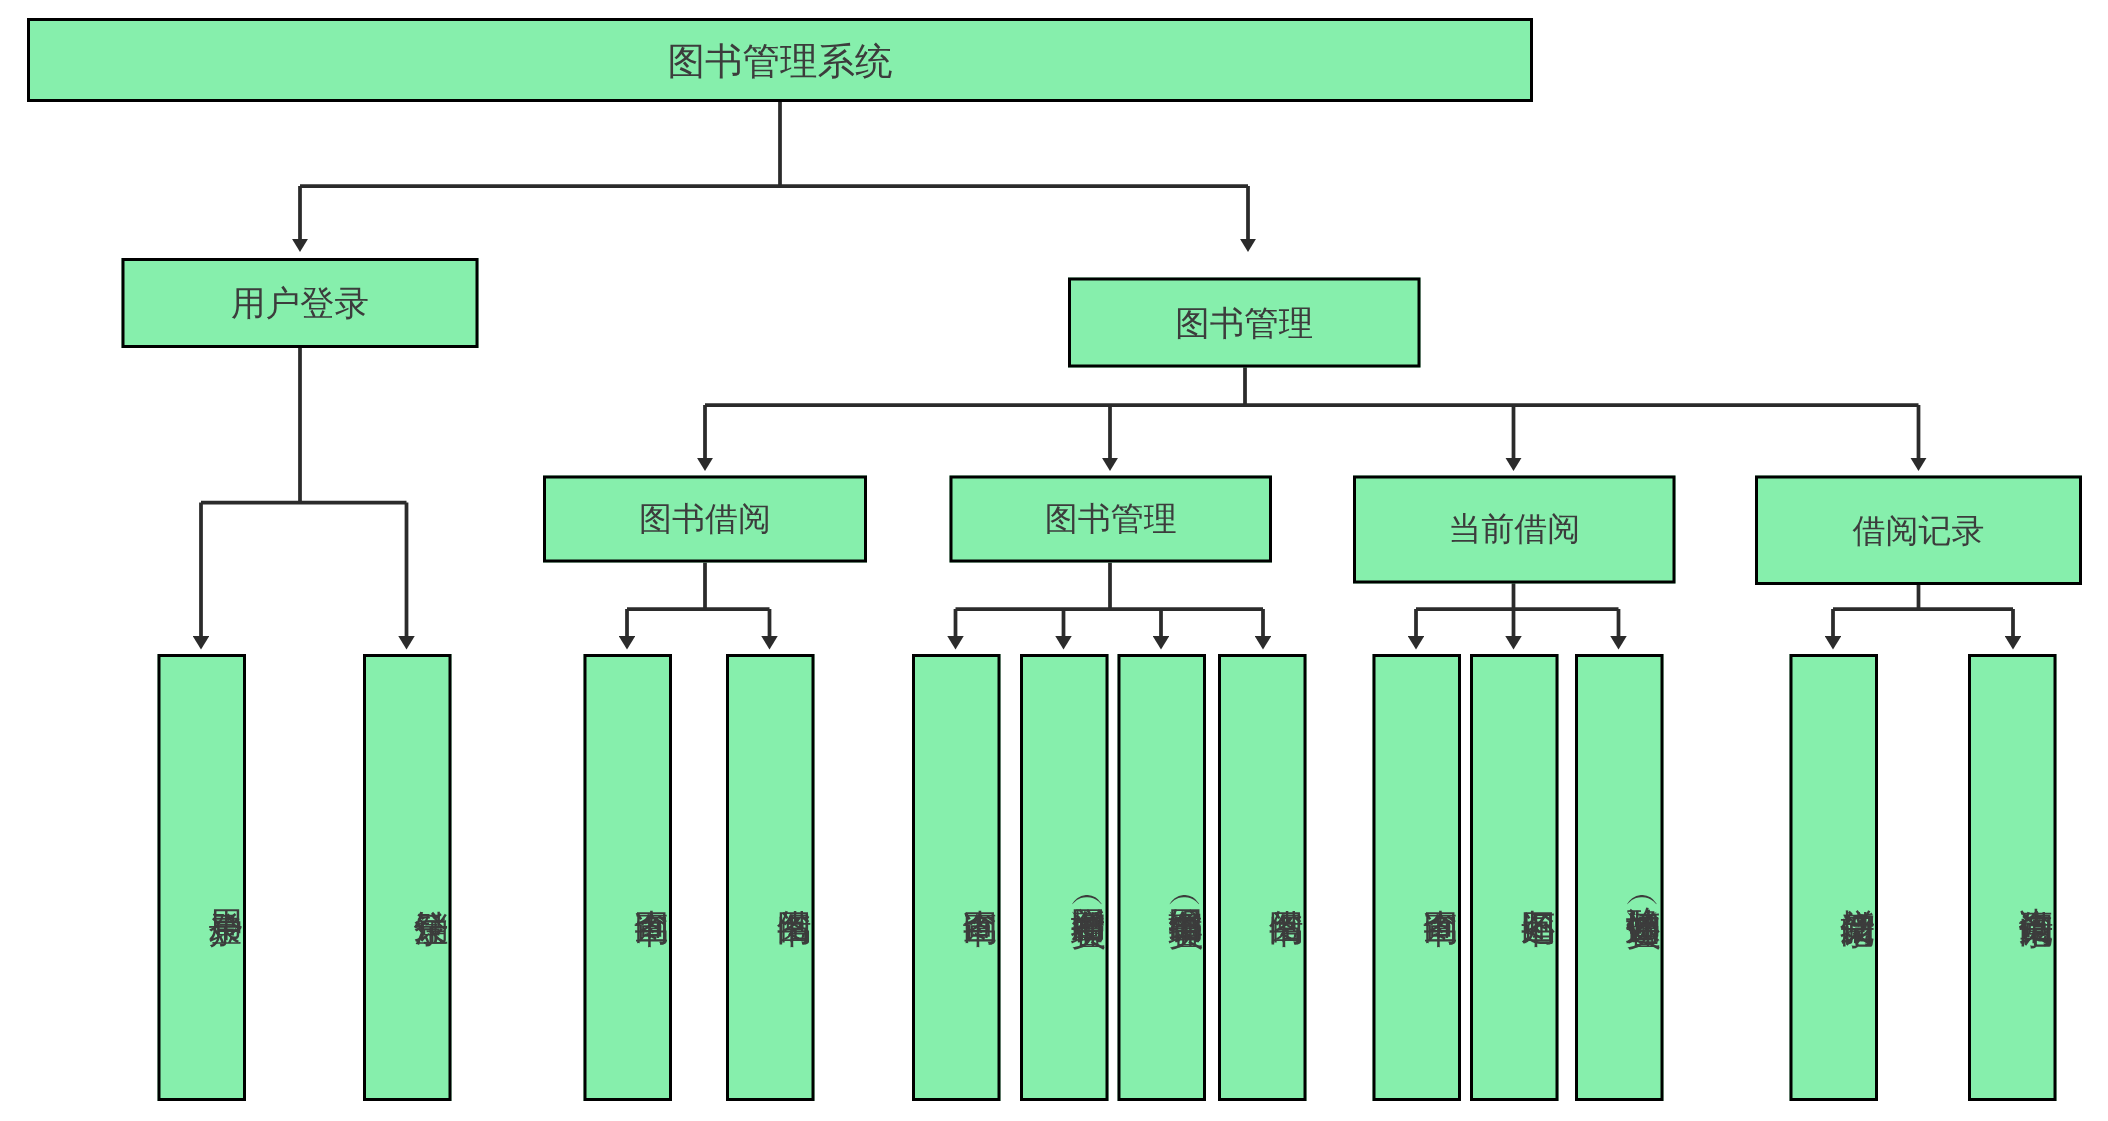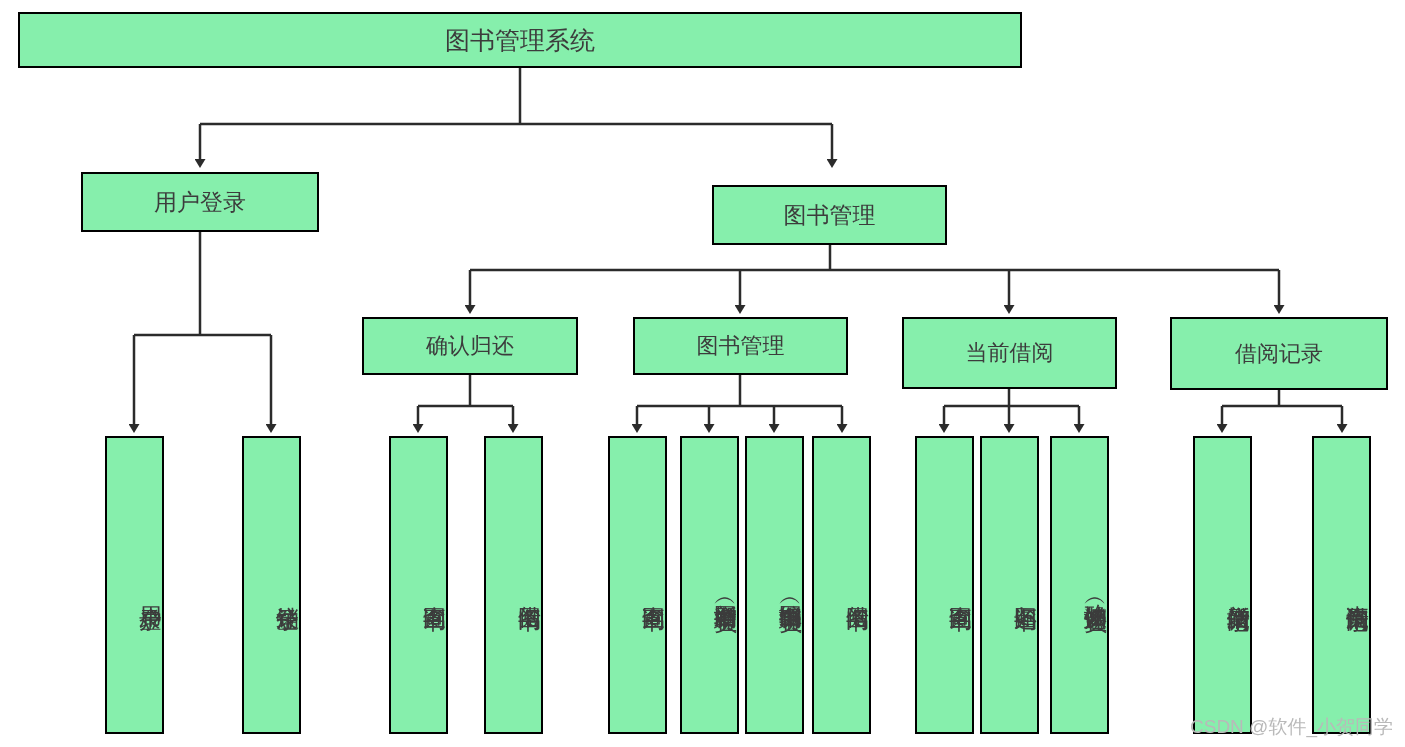--- a/index.html
+++ b/index.html
@@ -120,21 +120,21 @@
     <path d="M1222,406 L1342,406" stroke="#2b2b2b" stroke-width="2.5" fill="none"></path>
     <path d="M1222,406 L1222,425" stroke="#2b2b2b" stroke-width="2.5" fill="none" marker-end="url(#arrow)"></path>
     <path d="M1342,406 L1342,425" stroke="#2b2b2b" stroke-width="2.5" fill="none" marker-end="url(#arrow)"></path>
   </svg>
 
   <div class="node root" style="left:18px; top:12px; width:1004px; height:56px;">图书管理系统</div>
 
   <div class="node level2" style="left:81px; top:172px; width:238px; height:60px;">用户登录</div>
   <div class="node level2" style="left:712px; top:185px; width:235px; height:60px;">图书管理</div>
 
-  <div class="node level3" style="left:362px; top:317px; width:216px; height:58px;">确认归还</div>
+  <div class="node level3" style="left:362px; top:317px; width:216px; height:58px;">图书借阅</div>
   <div class="node level3" style="left:633px; top:317px; width:215px; height:58px;">图书管理</div>
   <div class="node level3" style="left:902px; top:317px; width:215px; height:72px;">当前借阅</div>
   <div class="node level3" style="left:1170px; top:317px; width:218px; height:73px;">借阅记录</div>
 
   <div class="node leaf" style="left:105px; top:436px; width:59px; height:298px;">
     <span class="vtext">用户登录</span>
   </div>
   <div class="node leaf" style="left:242px; top:436px; width:59px; height:298px;">
     <span class="vtext">注销登录</span>
   </div>
@@ -169,15 +169,14 @@
     <span class="vtext">确认归还（管理员）</span>
   </div>
 
   <div class="node leaf" style="left:1193px; top:436px; width:59px; height:298px;">
     <span class="vtext">新增借阅记录</span>
   </div>
   <div class="node leaf" style="left:1312px; top:436px; width:59px; height:298px;">
     <span class="vtext">查询借阅记录</span>
   </div>
 
-  <div class="watermark" style="left:1190px; top:714px;">CSDN @软件_小贺同学</div>
 
 </div>
 
 </body></html>

